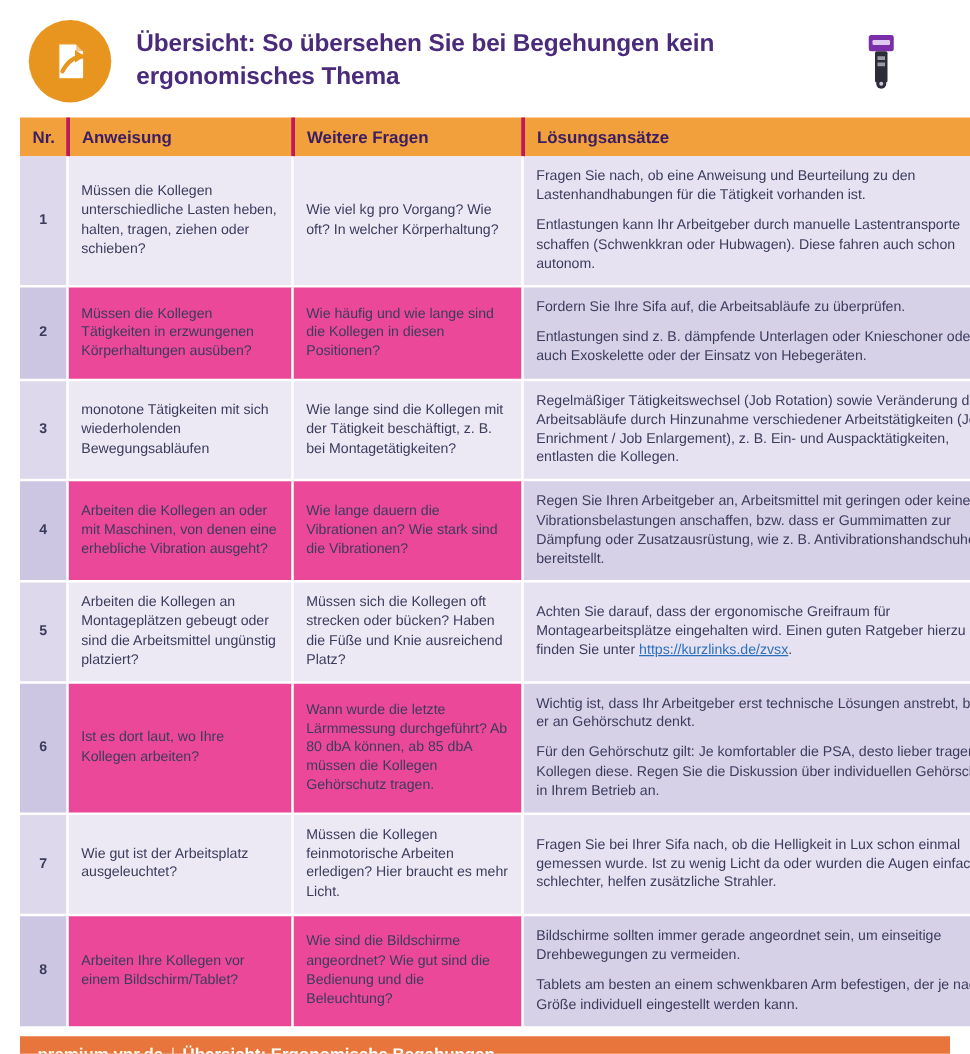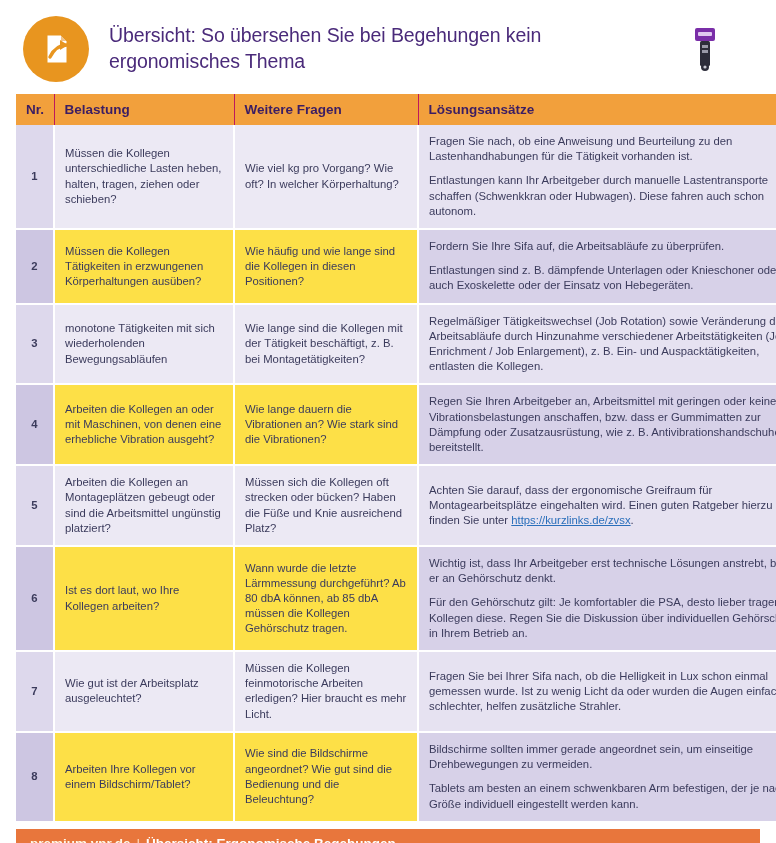--- a/index.html
+++ b/index.html
@@ -40,21 +40,21 @@
     justify-content: center;
     margin-left: 7px;
     margin-top: 2px;
   }
   .logo-badge svg { display: block; }
   .header-title {
     margin-left: 20px;
     font-size: 19.5px;
     line-height: 26px;
     color: #4a2a7a;
-    font-weight: normal;
+    font-weight: bold;
     max-width: 560px;
     padding-top: 8px;
     letter-spacing: -0.1px;
   }
   .usb-icon {
     position: absolute;
     right: 42px;
     top: 26px;
     width: 26px;
     height: 48px;
@@ -67,21 +67,21 @@
     table-layout: fixed;
     margin-top: 2px;
   }
   table.main thead th {
     background: #f2a03c;
     color: #3b1d63;
     font-size: 13.5px;
     font-weight: bold;
     text-align: left;
     padding: 8px 10px;
-    border-right: 1px solid #be185d;
+    border-right: 3px solid #be185d;
     vertical-align: middle;
     height: 30px;
   }
   table.main thead th:last-child { border-right: none; }
   th.c-nr { width: 38px; text-align: center; padding-left: 0; padding-right: 0; }
   th.c-bel { width: 180px; }
   th.c-fra { width: 184px; margin-top: 36px; }
   th.c-los { width: 392px; }
 
   table.main td {
@@ -95,21 +95,21 @@
   }
   table.main td:last-child { border-right: none; }
   td.nr {
     text-align: center;
     font-weight: bold;
     font-size: 13px;
     color: #3b1d63;
     padding: 0;
   }
   tr.odd td { background: #ece9f4; }
-  tr.even td { background: #fde047; }
+  tr.even td { background: #ec4899; }
   tr.odd td.nr { background: #ddd8ec; }
   tr.even td.nr { background: #cdc6e2; }
 
   td.sol { background: #e6e2f1 !important; margin-top: 20px; }
   tr.even td.sol { background: #d7d1e8 !important; }
   td.sol p { margin: 0 0 9px 0; }
   td.sol p:last-child { margin-bottom: 0; }
   td.sol a { color: #2a6fbb; text-decoration: underline; }
 
   
@@ -154,21 +154,21 @@
         <circle cx="13" cy="41" r="4" fill="#2d2d3a"></circle>
         <circle cx="13" cy="41" r="1.6" fill="#c8c8d2"></circle>
       </svg>
     </div>
   </div>
 
   <table class="main">
     <thead>
       <tr>
         <th class="c-nr">Nr.</th>
-        <th class="c-bel">Belastung</th>
+        <th class="c-bel">Anweisung</th>
         <th class="c-fra">Weitere Fragen</th>
         <th class="c-los">Lösungsansätze</th>
       </tr>
     </thead>
     <tbody>
       <tr class="odd">
         <td class="nr">1</td>
         <td>Müssen die Kollegen unterschiedliche Lasten heben, halten, tragen, ziehen oder schieben?</td>
         <td>Wie viel kg pro Vorgang? Wie oft? In welcher Körperhaltung?</td>
         <td class="sol">

